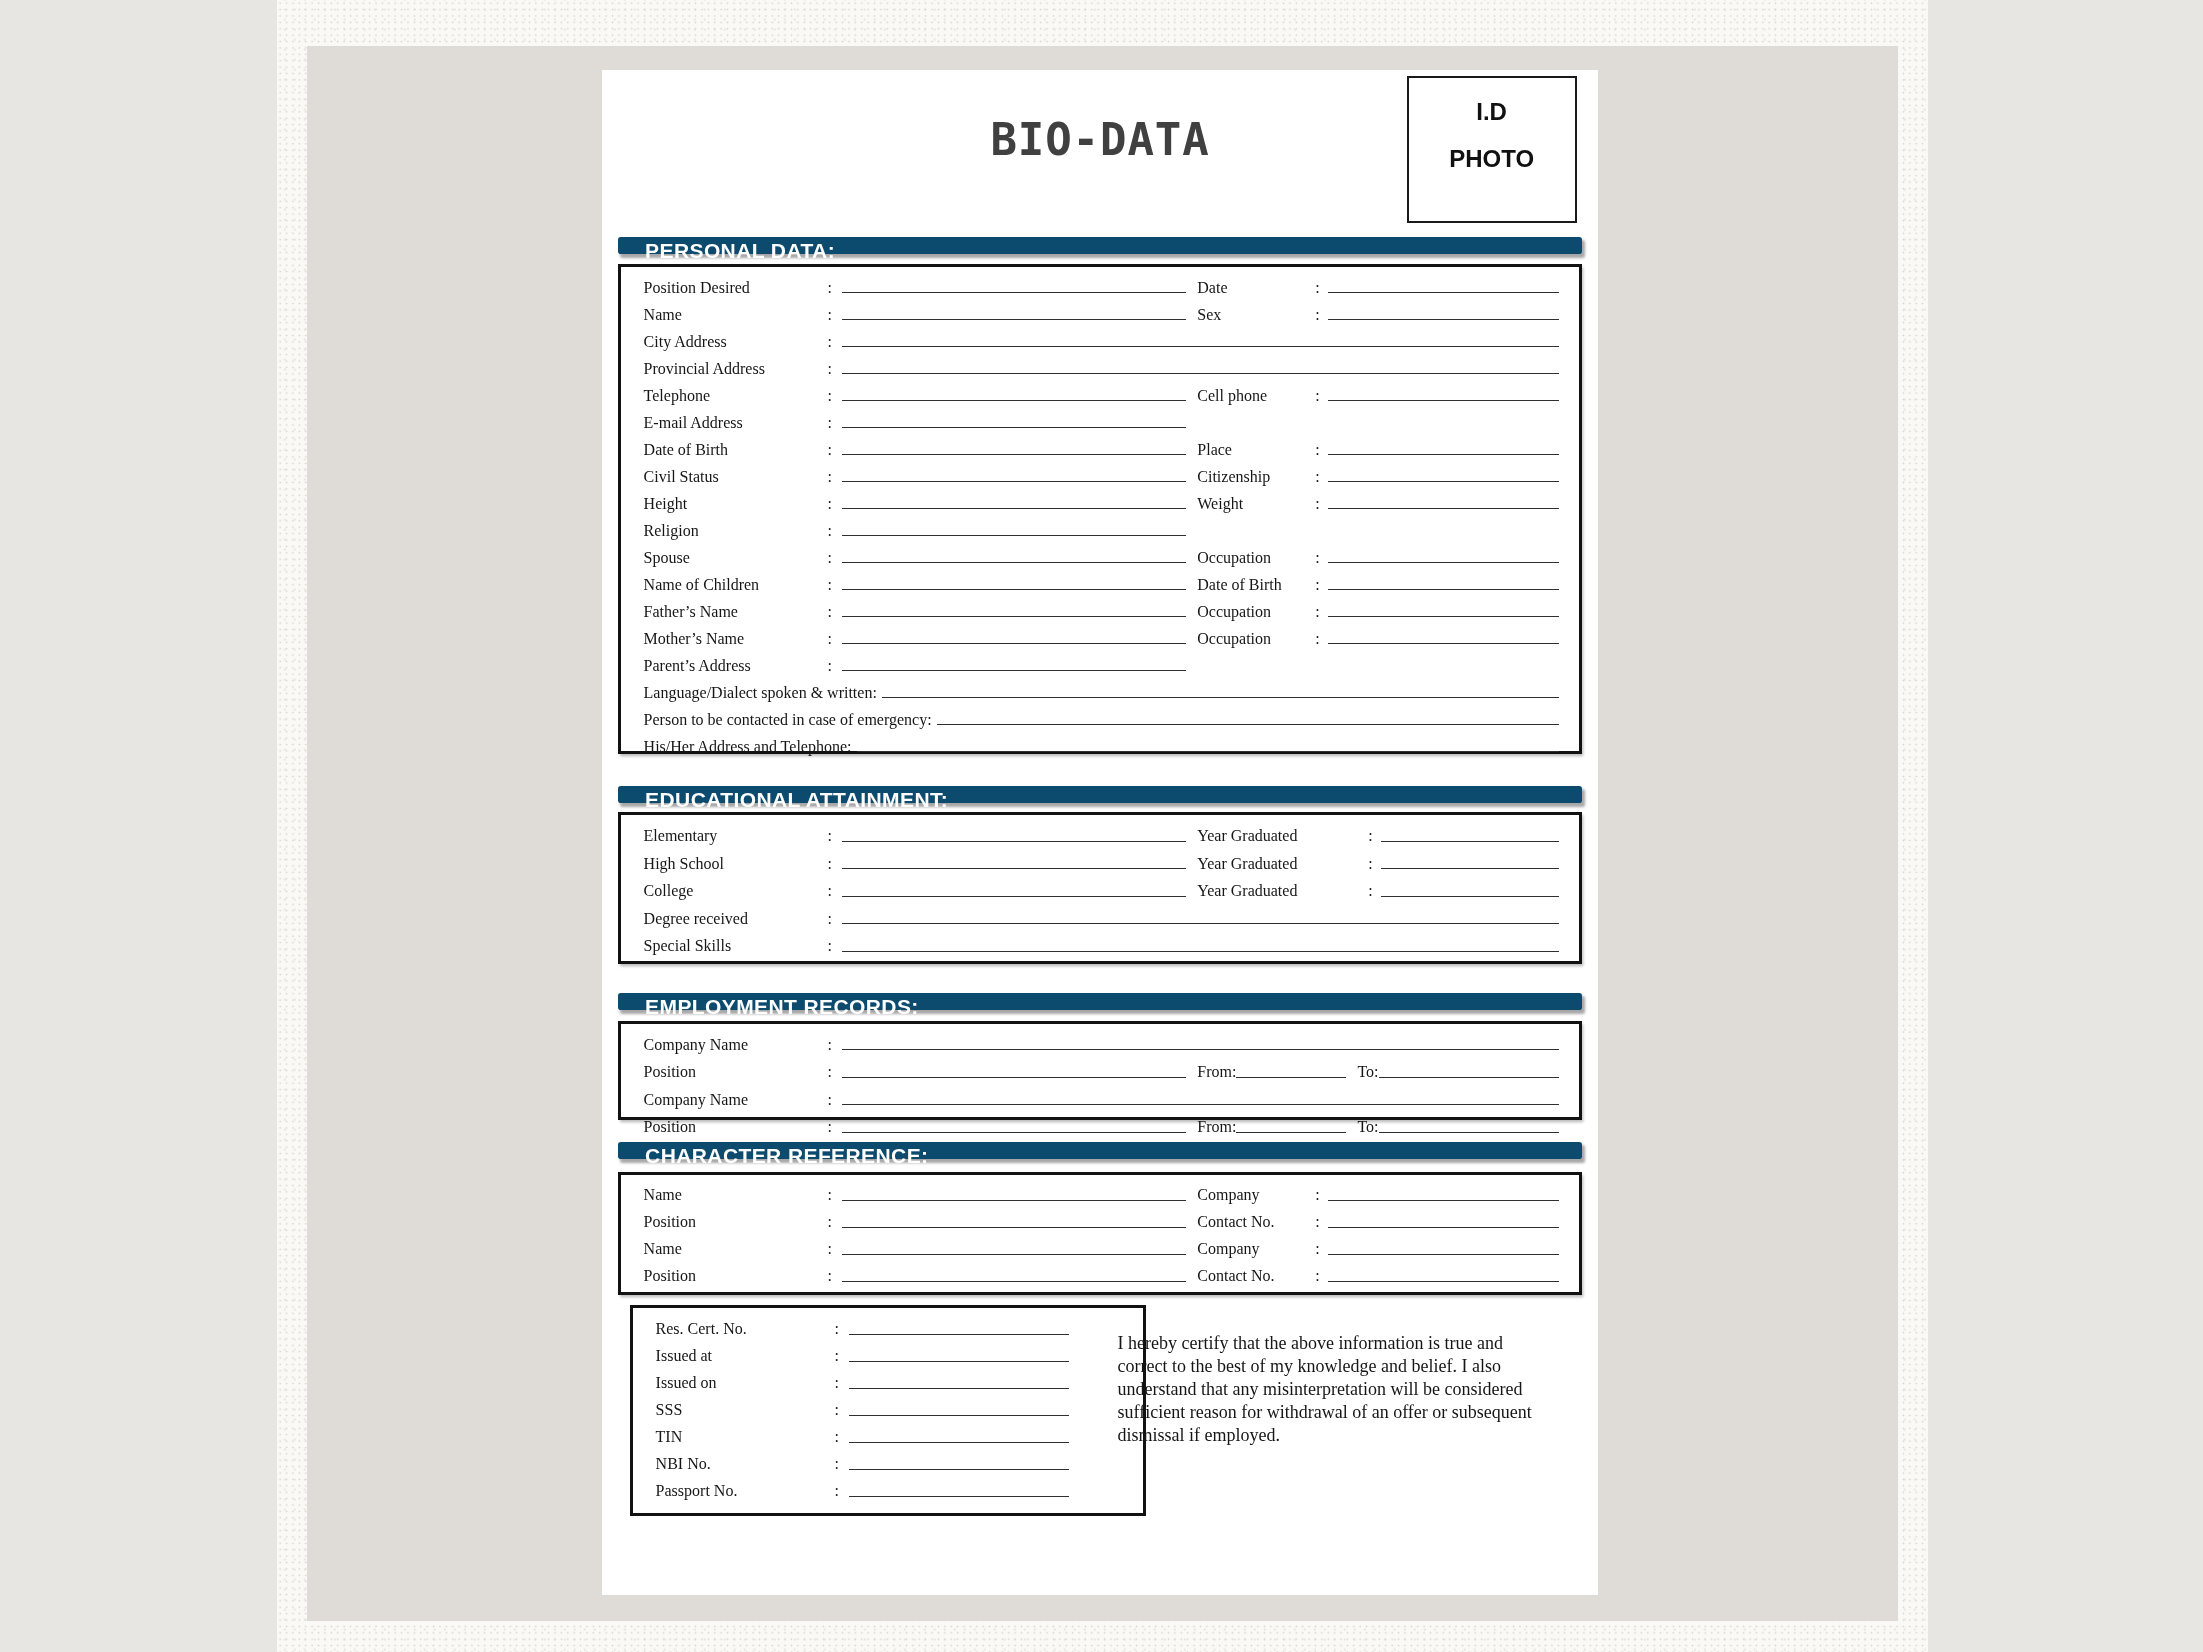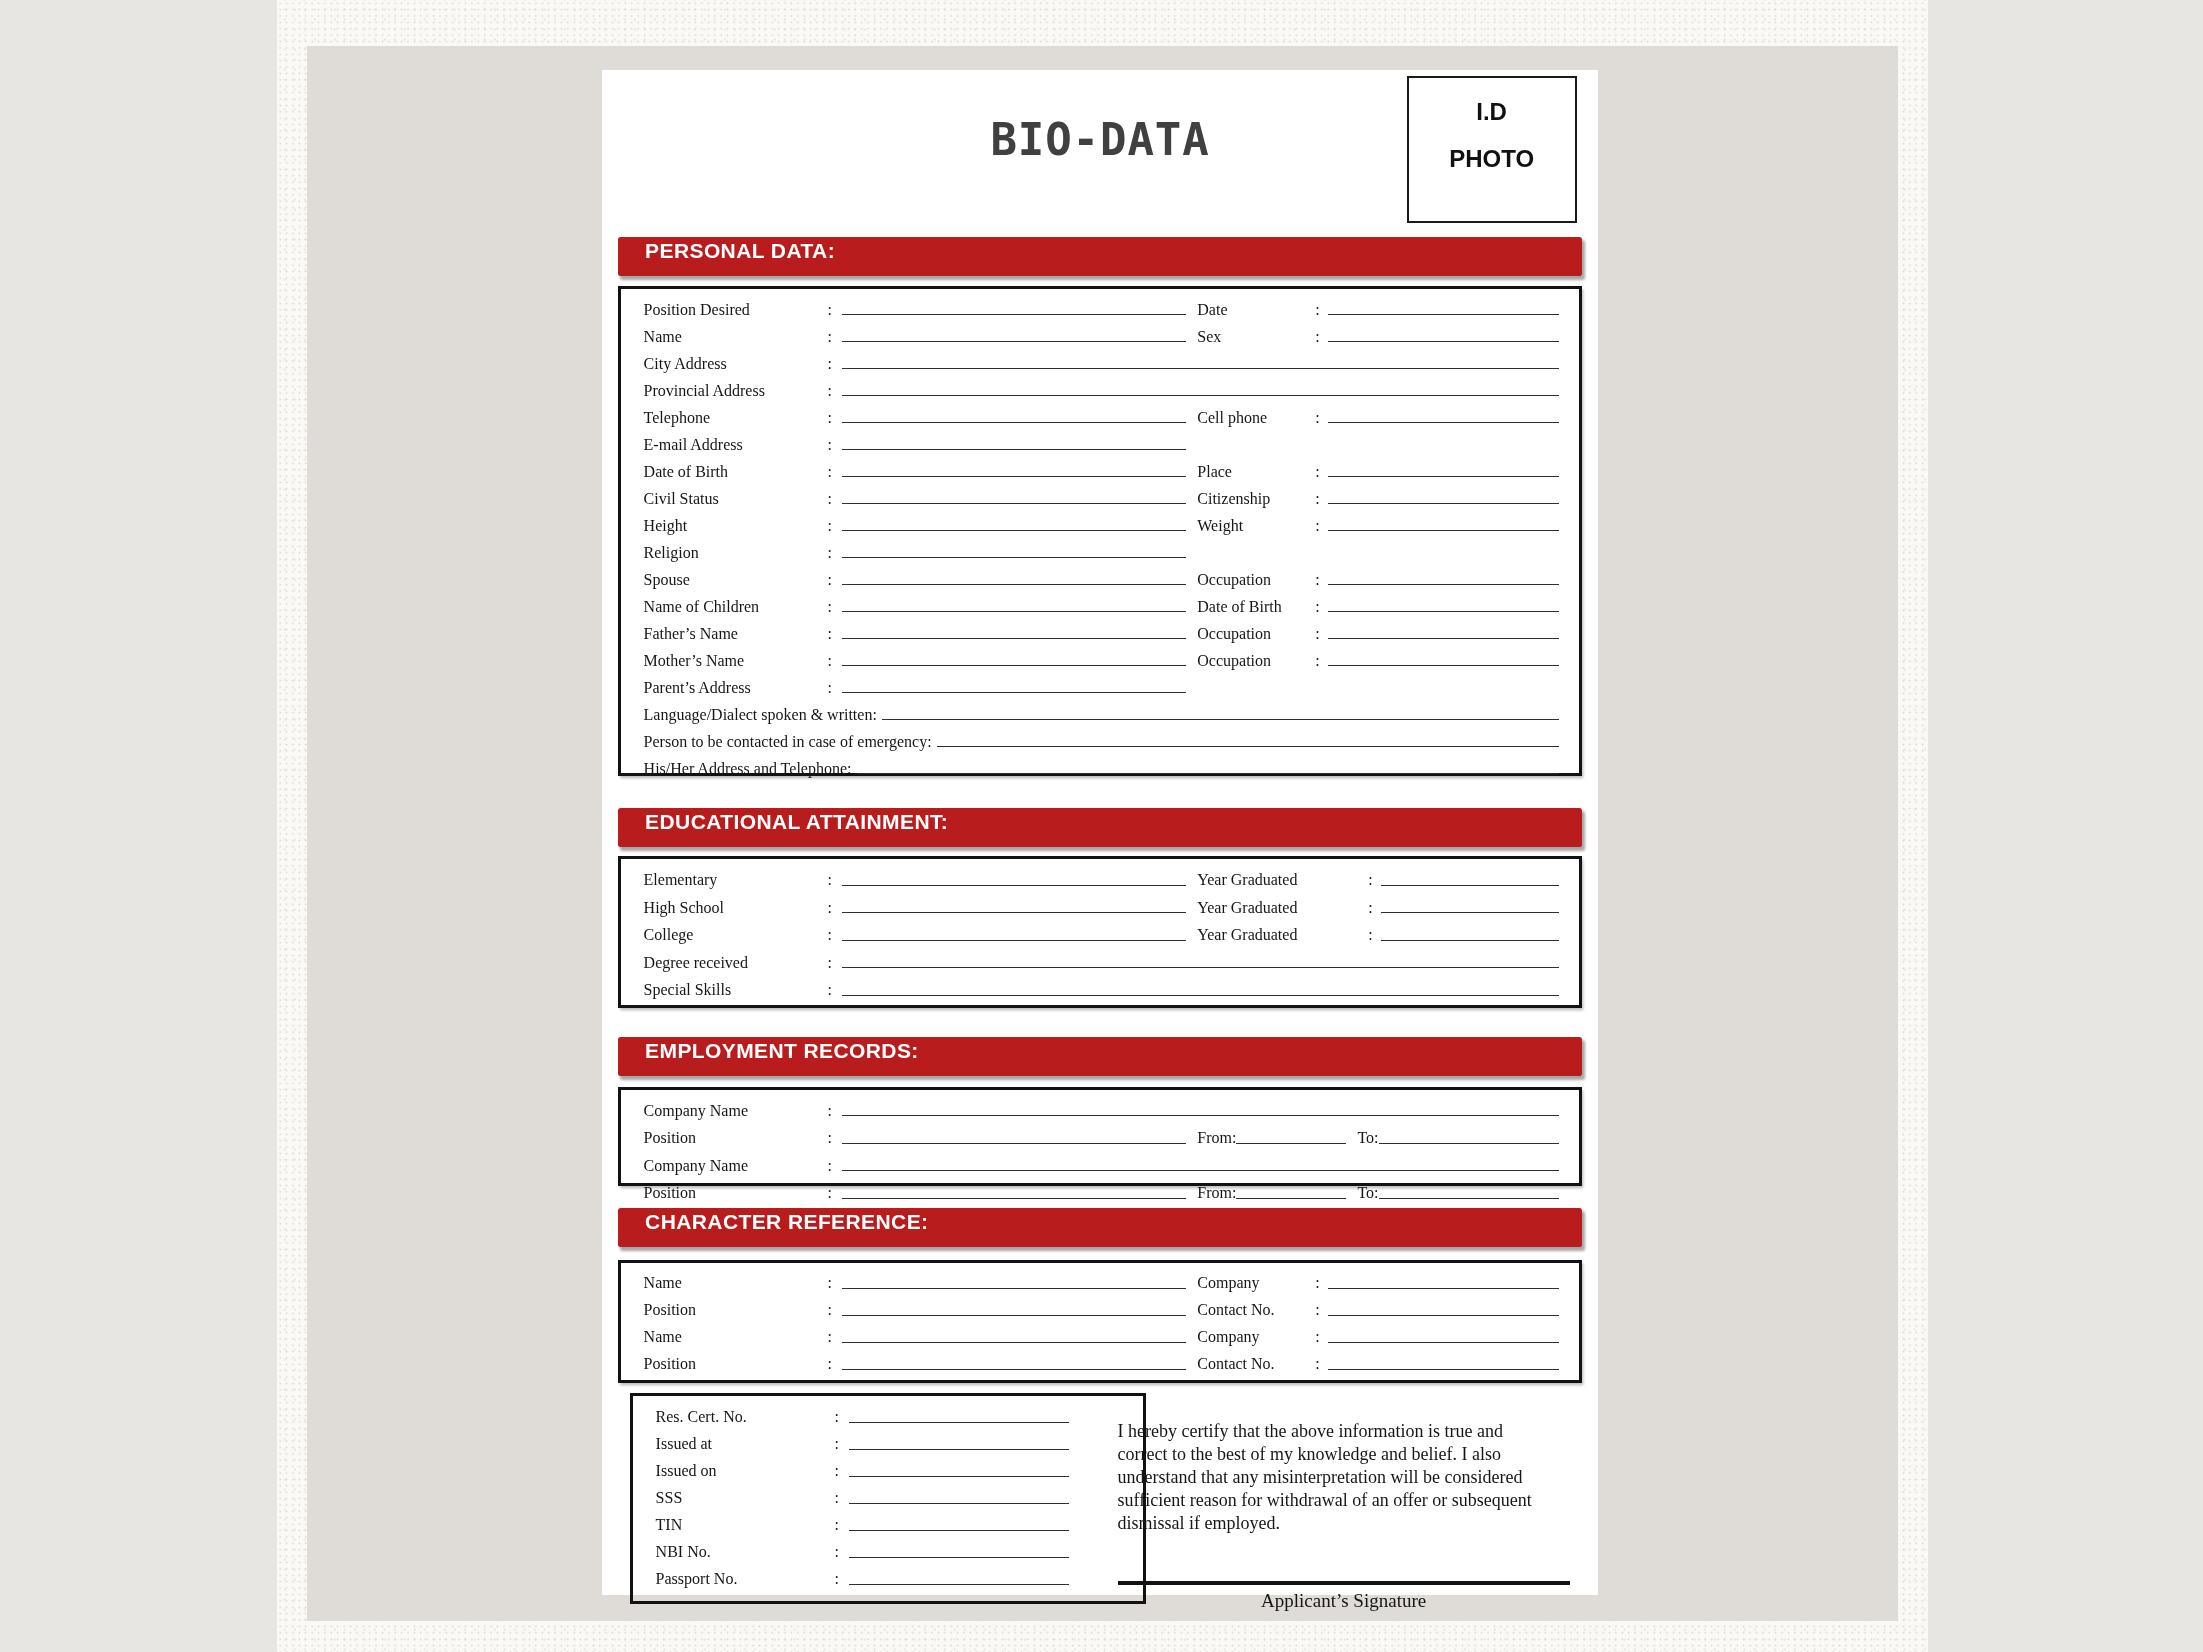--- a/index.html
+++ b/index.html
@@ -33,21 +33,21 @@
   }
   .idbox{
     position:absolute;left:789px;top:6.4px;width:170px;height:147px;
     border:2.8px solid #1a1a1a;box-sizing:border-box;text-align:center;
     font-family:"Liberation Sans","DejaVu Sans",sans-serif;font-weight:bold;
     font-size:24px;color:#111;
   }
   .idbox .l1{margin-top:20px;}
   .idbox .l2{margin-top:18.4px;}
   .sec-bar{
-    height:39px;background:#b91c1c;border-radius:2.8px;
+    height:17px;background:#0c4a6e;border-radius:2.8px;
     box-shadow:2.8px 3.7px 2.8px rgba(0,0,0,0.35);
     color:#ffffff;font-family:"Liberation Sans","DejaVu Sans",sans-serif;
     font-weight:bold;font-size:21px;letter-spacing:0.4px;
     line-height:27.5px;padding-left:27.5px;box-sizing:border-box;
   }
   .fbox{
     border:3.7px solid #121212;box-sizing:border-box;
     box-shadow:1.8px 2.8px 2.8px rgba(0,0,0,0.28);
     padding:2.8px 20px 0 23px;
   }
@@ -368,20 +368,16 @@
           <span class="ln ln240"></span>
         </div>
       </div>
     <div class="cert">
         <div>I hereby certify that the above information is true and</div>
         <div>correct to the best of my knowledge and belief. I also</div>
         <div>understand that any misinterpretation will be considered</div>
         <div>sufficient reason for withdrawal of an offer or subsequent</div>
         <div>dismissal if employed.</div>
       </div>
-    <div class="sigblock">
-      <div class="sigline"></div>
-      <div class="siglabel">Applicant’s Signature</div>
-    </div>
   </div>
 
 </div>
 
 
 </body></html>

